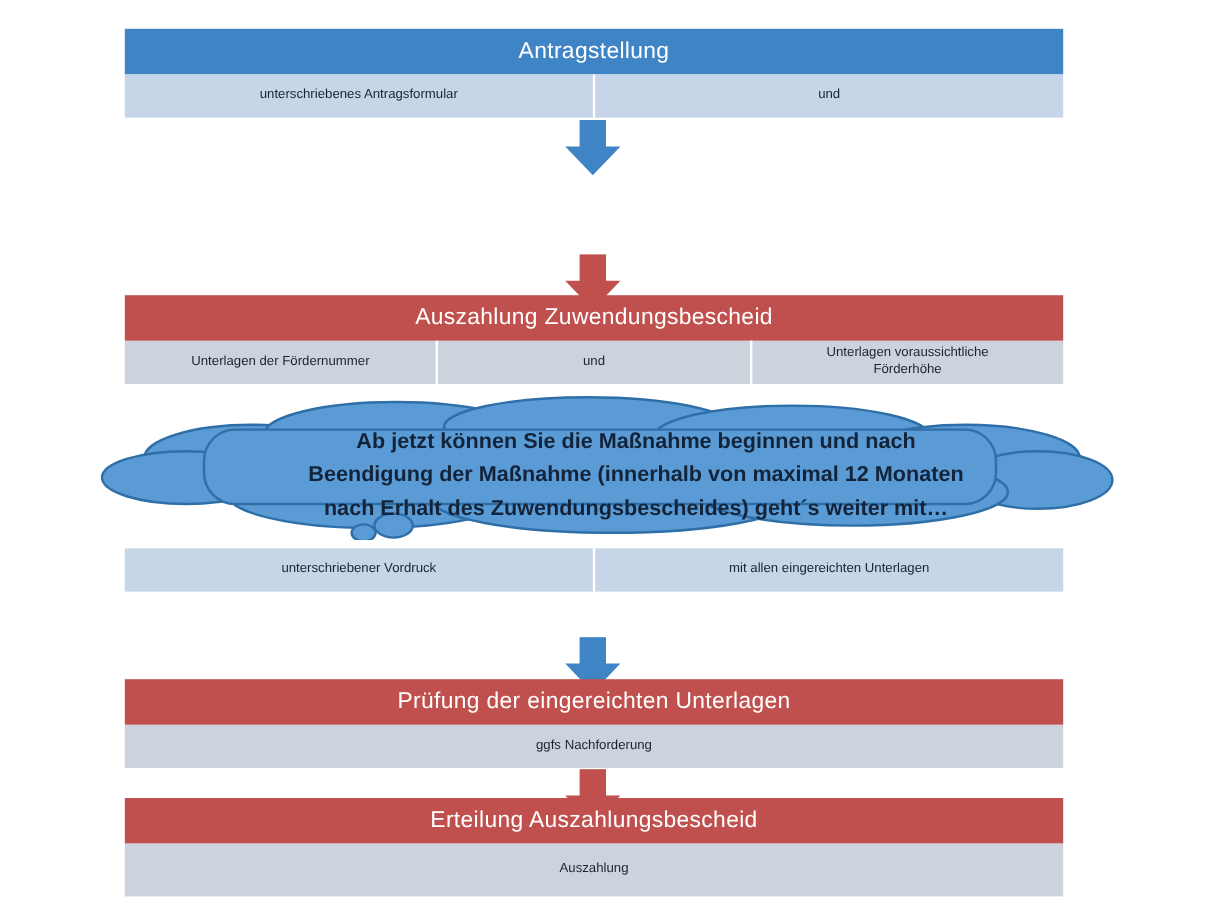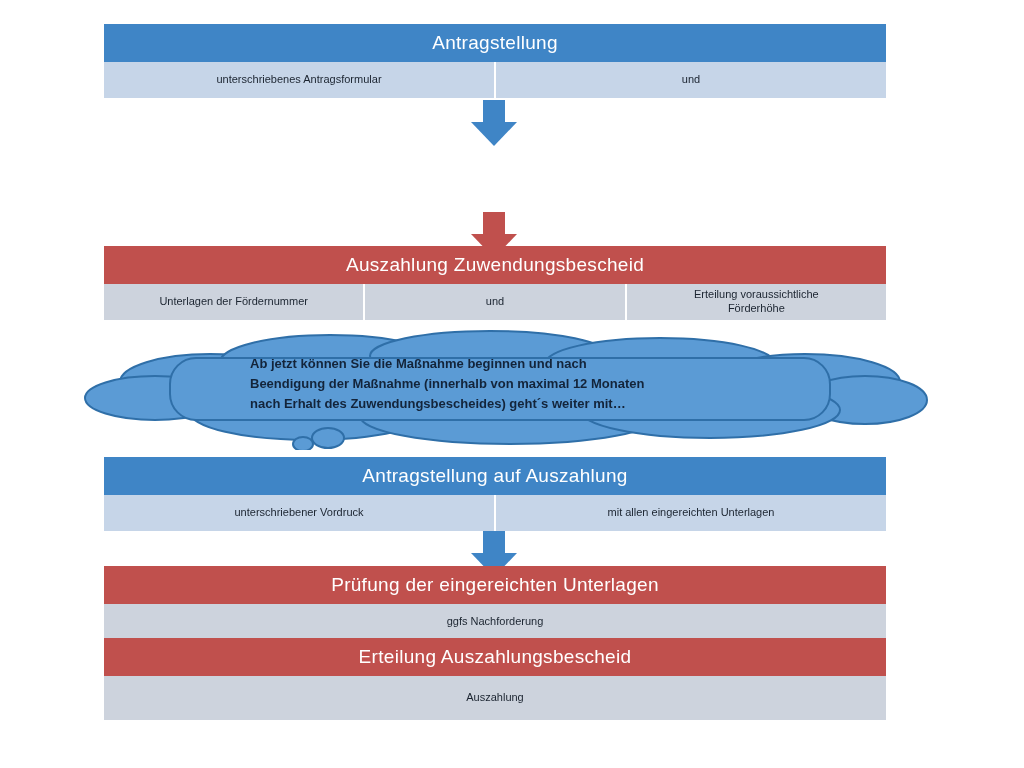--- a/index.html
+++ b/index.html
@@ -98,25 +98,26 @@
   .cloud-svg {
     position: absolute;
     left: 0;
     top: 0;
   }
   .cloud-text {
     position: absolute;
     left: 190px;
     top: 24px;
     width: 560px;
-    font-size: 13px;
+    font-size: 18px;
     font-weight: bold;
     color: #13243a;
     line-height: 1.55;
     white-space: pre-line;
+    text-align: center;
   }
 </style>
 </head>
 <body>
 
 <div class="canvas">
 
   <div class="stage" style="top:24px;">
     <div class="stage-title blue">Antragstellung</div>
     <div class="stage-sub blue-sub">
@@ -134,21 +135,21 @@
   <div class="arrow red" style="left:471px; top:212px;">
     <div class="shaft"></div>
     <div class="head"></div>
   </div>
 
   <div class="stage" style="top:246px;">
     <div class="stage-title red">Auszahlung Zuwendungsbescheid</div>
     <div class="stage-sub">
       <div class="sub-cell">Unterlagen der Fördernummer</div>
       <div class="sub-cell">und</div>
-      <div class="sub-cell" style="white-space:pre-line">Erteilung voraussichtliche
+      <div class="sub-cell" style="white-space:pre-line">Unterlagen voraussichtliche
 Förderhöhe</div>
     </div>
   </div>
 
   <div class="cloud-wrap">
     <svg class="cloud-svg" width="880" height="120" viewBox="0 0 880 120">
       <g fill="#5b9bd5" stroke="#2f6fa8" stroke-width="2">
         <ellipse cx="150" cy="52" rx="90" ry="28"></ellipse>
         <ellipse cx="270" cy="32" rx="110" ry="27"></ellipse>
         <ellipse cx="430" cy="26" rx="120" ry="25"></ellipse>
@@ -163,21 +164,20 @@
         <ellipse cx="268" cy="108" rx="16" ry="10"></ellipse>
         <ellipse cx="243" cy="114" rx="10" ry="7"></ellipse>
       </g>
     </svg>
     <div class="cloud-text">Ab jetzt können Sie die Maßnahme beginnen und nach
 Beendigung der Maßnahme (innerhalb von maximal 12 Monaten
 nach Erhalt des Zuwendungsbescheides) geht´s weiter mit…</div>
   </div>
 
   <div class="stage" style="top:457px;">
-    <div class="stage-title blue">Antragstellung auf Auszahlung</div>
     <div class="stage-sub blue-sub">
       <div class="sub-cell">unterschriebener Vordruck</div>
       <div class="sub-cell">mit allen eingereichten Unterlagen</div>
     </div>
   </div>
 
   <div class="arrow blue" style="left:471px; top:531px;">
     <div class="shaft"></div>
     <div class="head"></div>
   </div>
@@ -187,20 +187,20 @@
     <div class="stage-sub">
       <div class="sub-cell">ggfs Nachforderung</div>
     </div>
   </div>
 
   <div class="arrow red" style="left:471px; top:641px;">
     <div class="shaft"></div>
     <div class="head"></div>
   </div>
 
-  <div class="stage" style="top:638px;">
+  <div class="stage" style="top:665px;">
     <div class="stage-title red">Erteilung Auszahlungsbescheid</div>
     <div class="stage-sub" style="min-height:44px;">
       <div class="sub-cell">Auszahlung</div>
     </div>
   </div>
 
 </div>
 
 </body></html>

